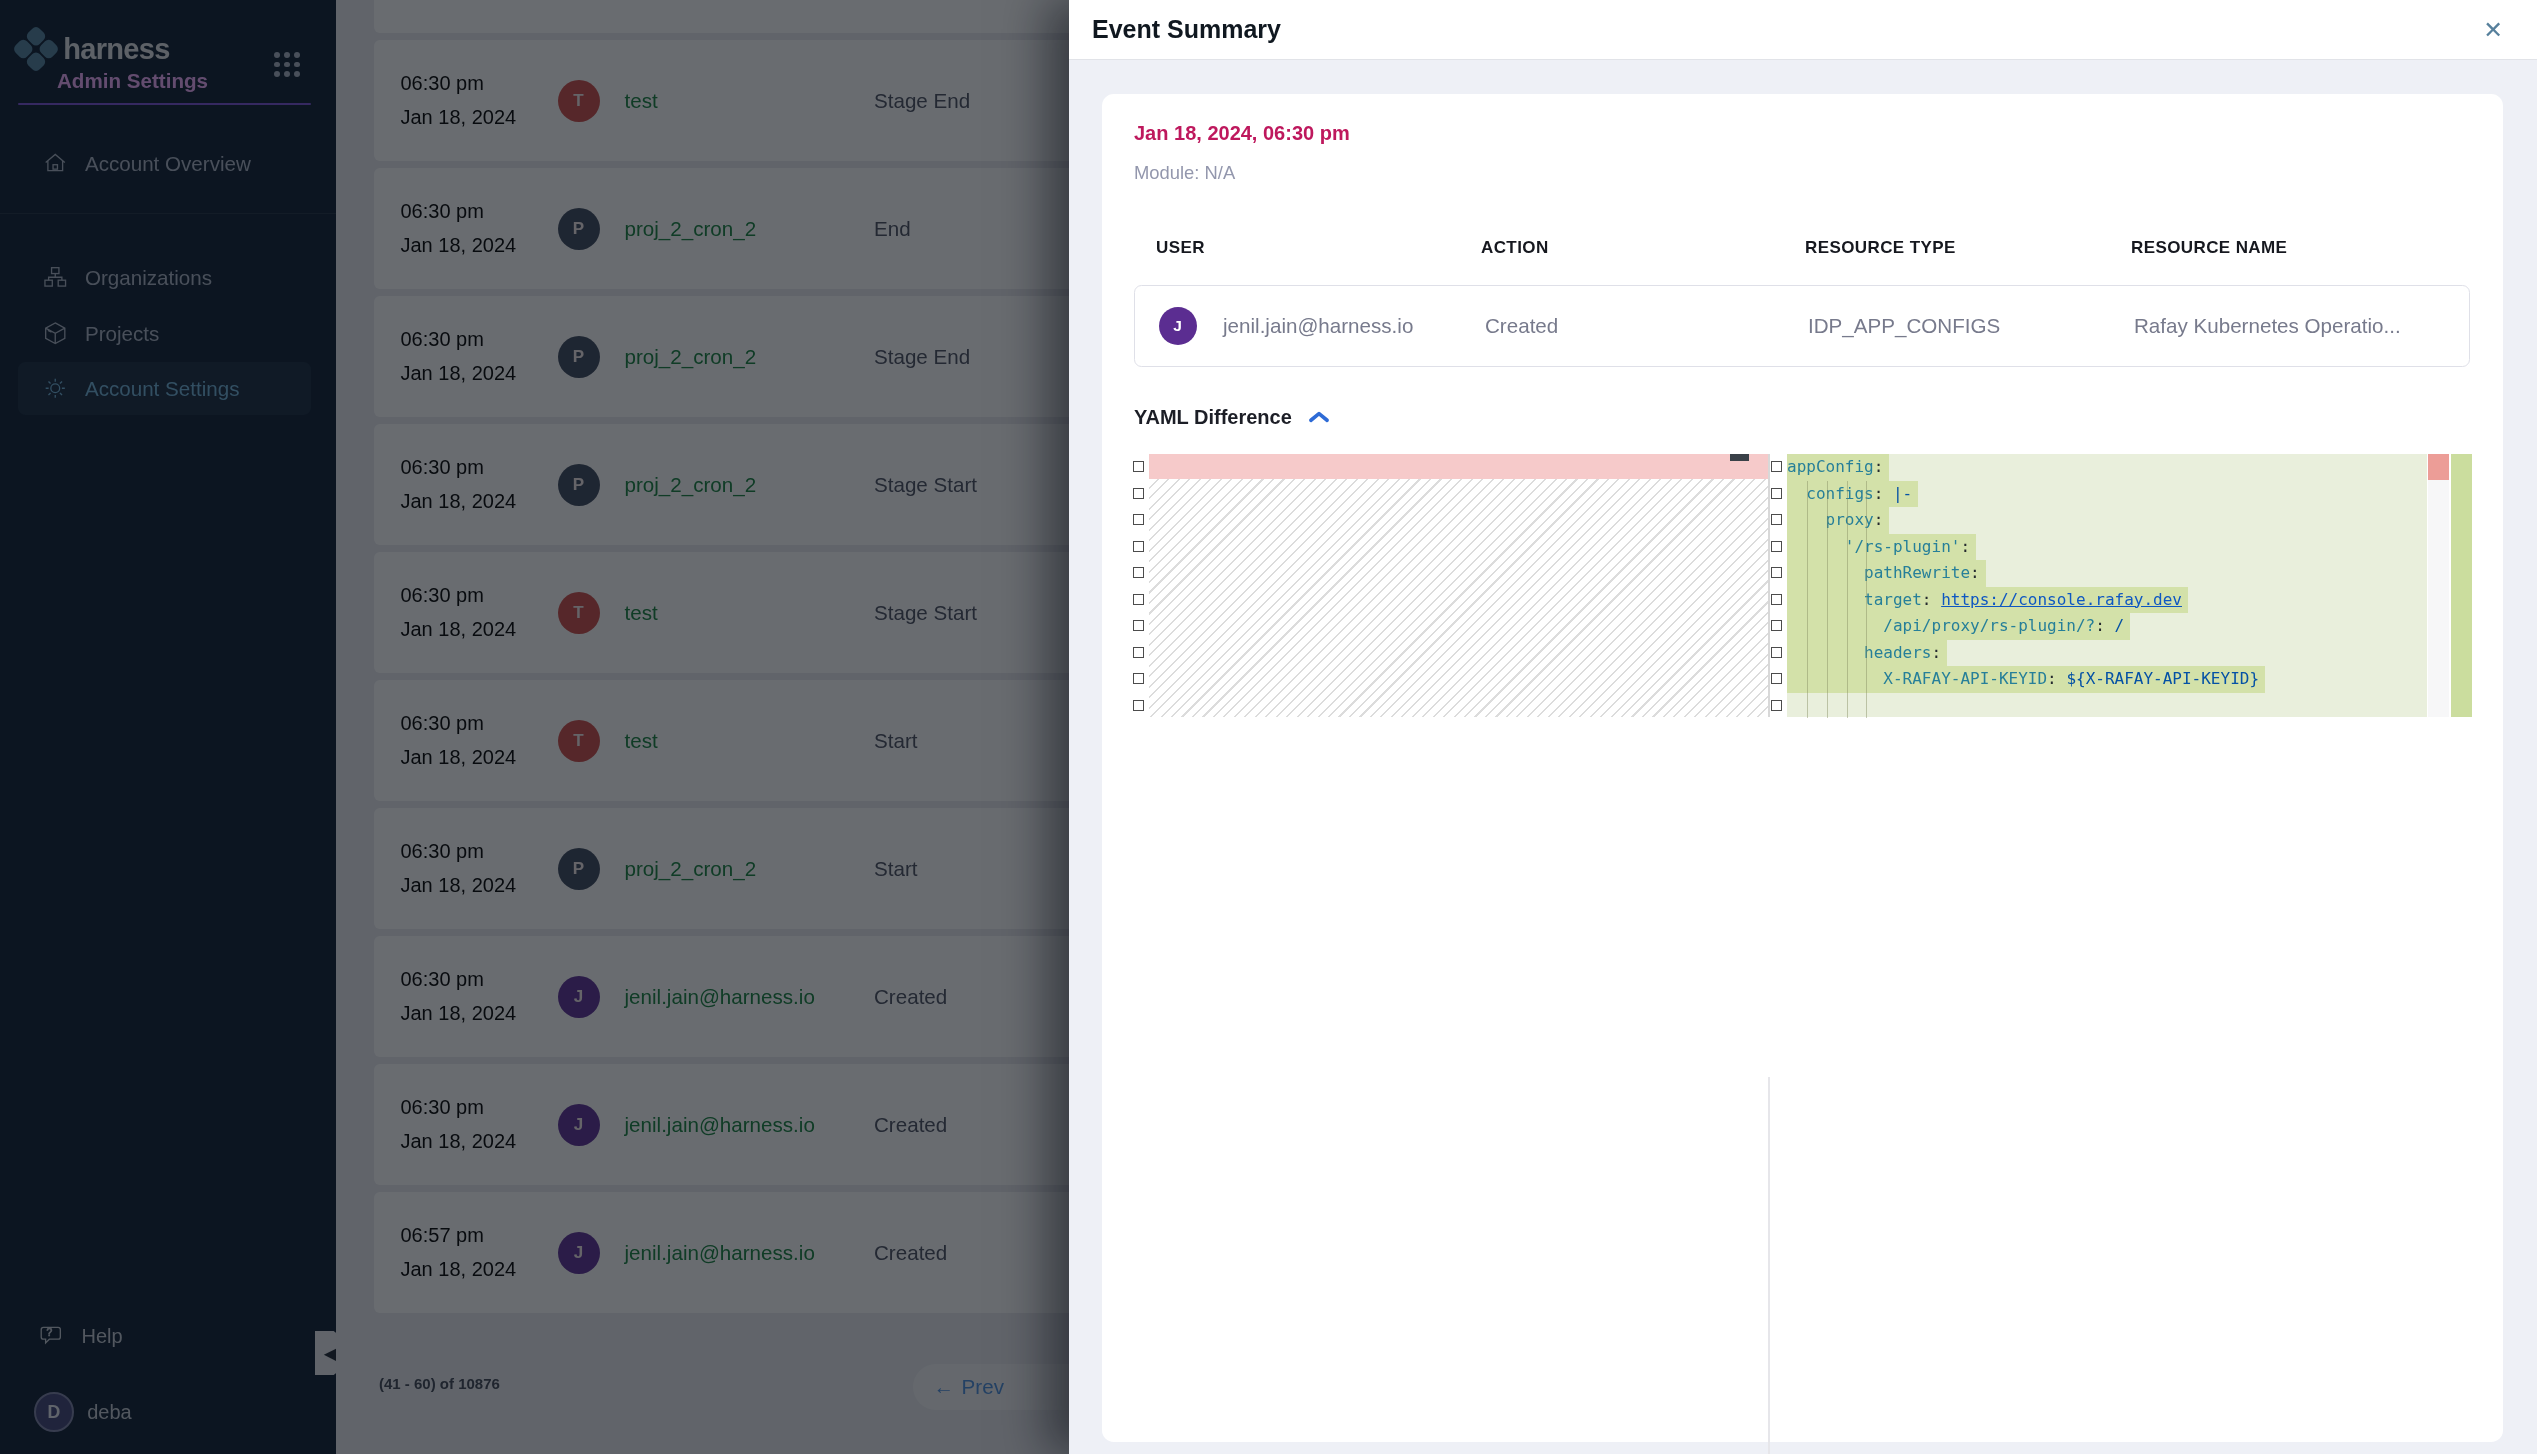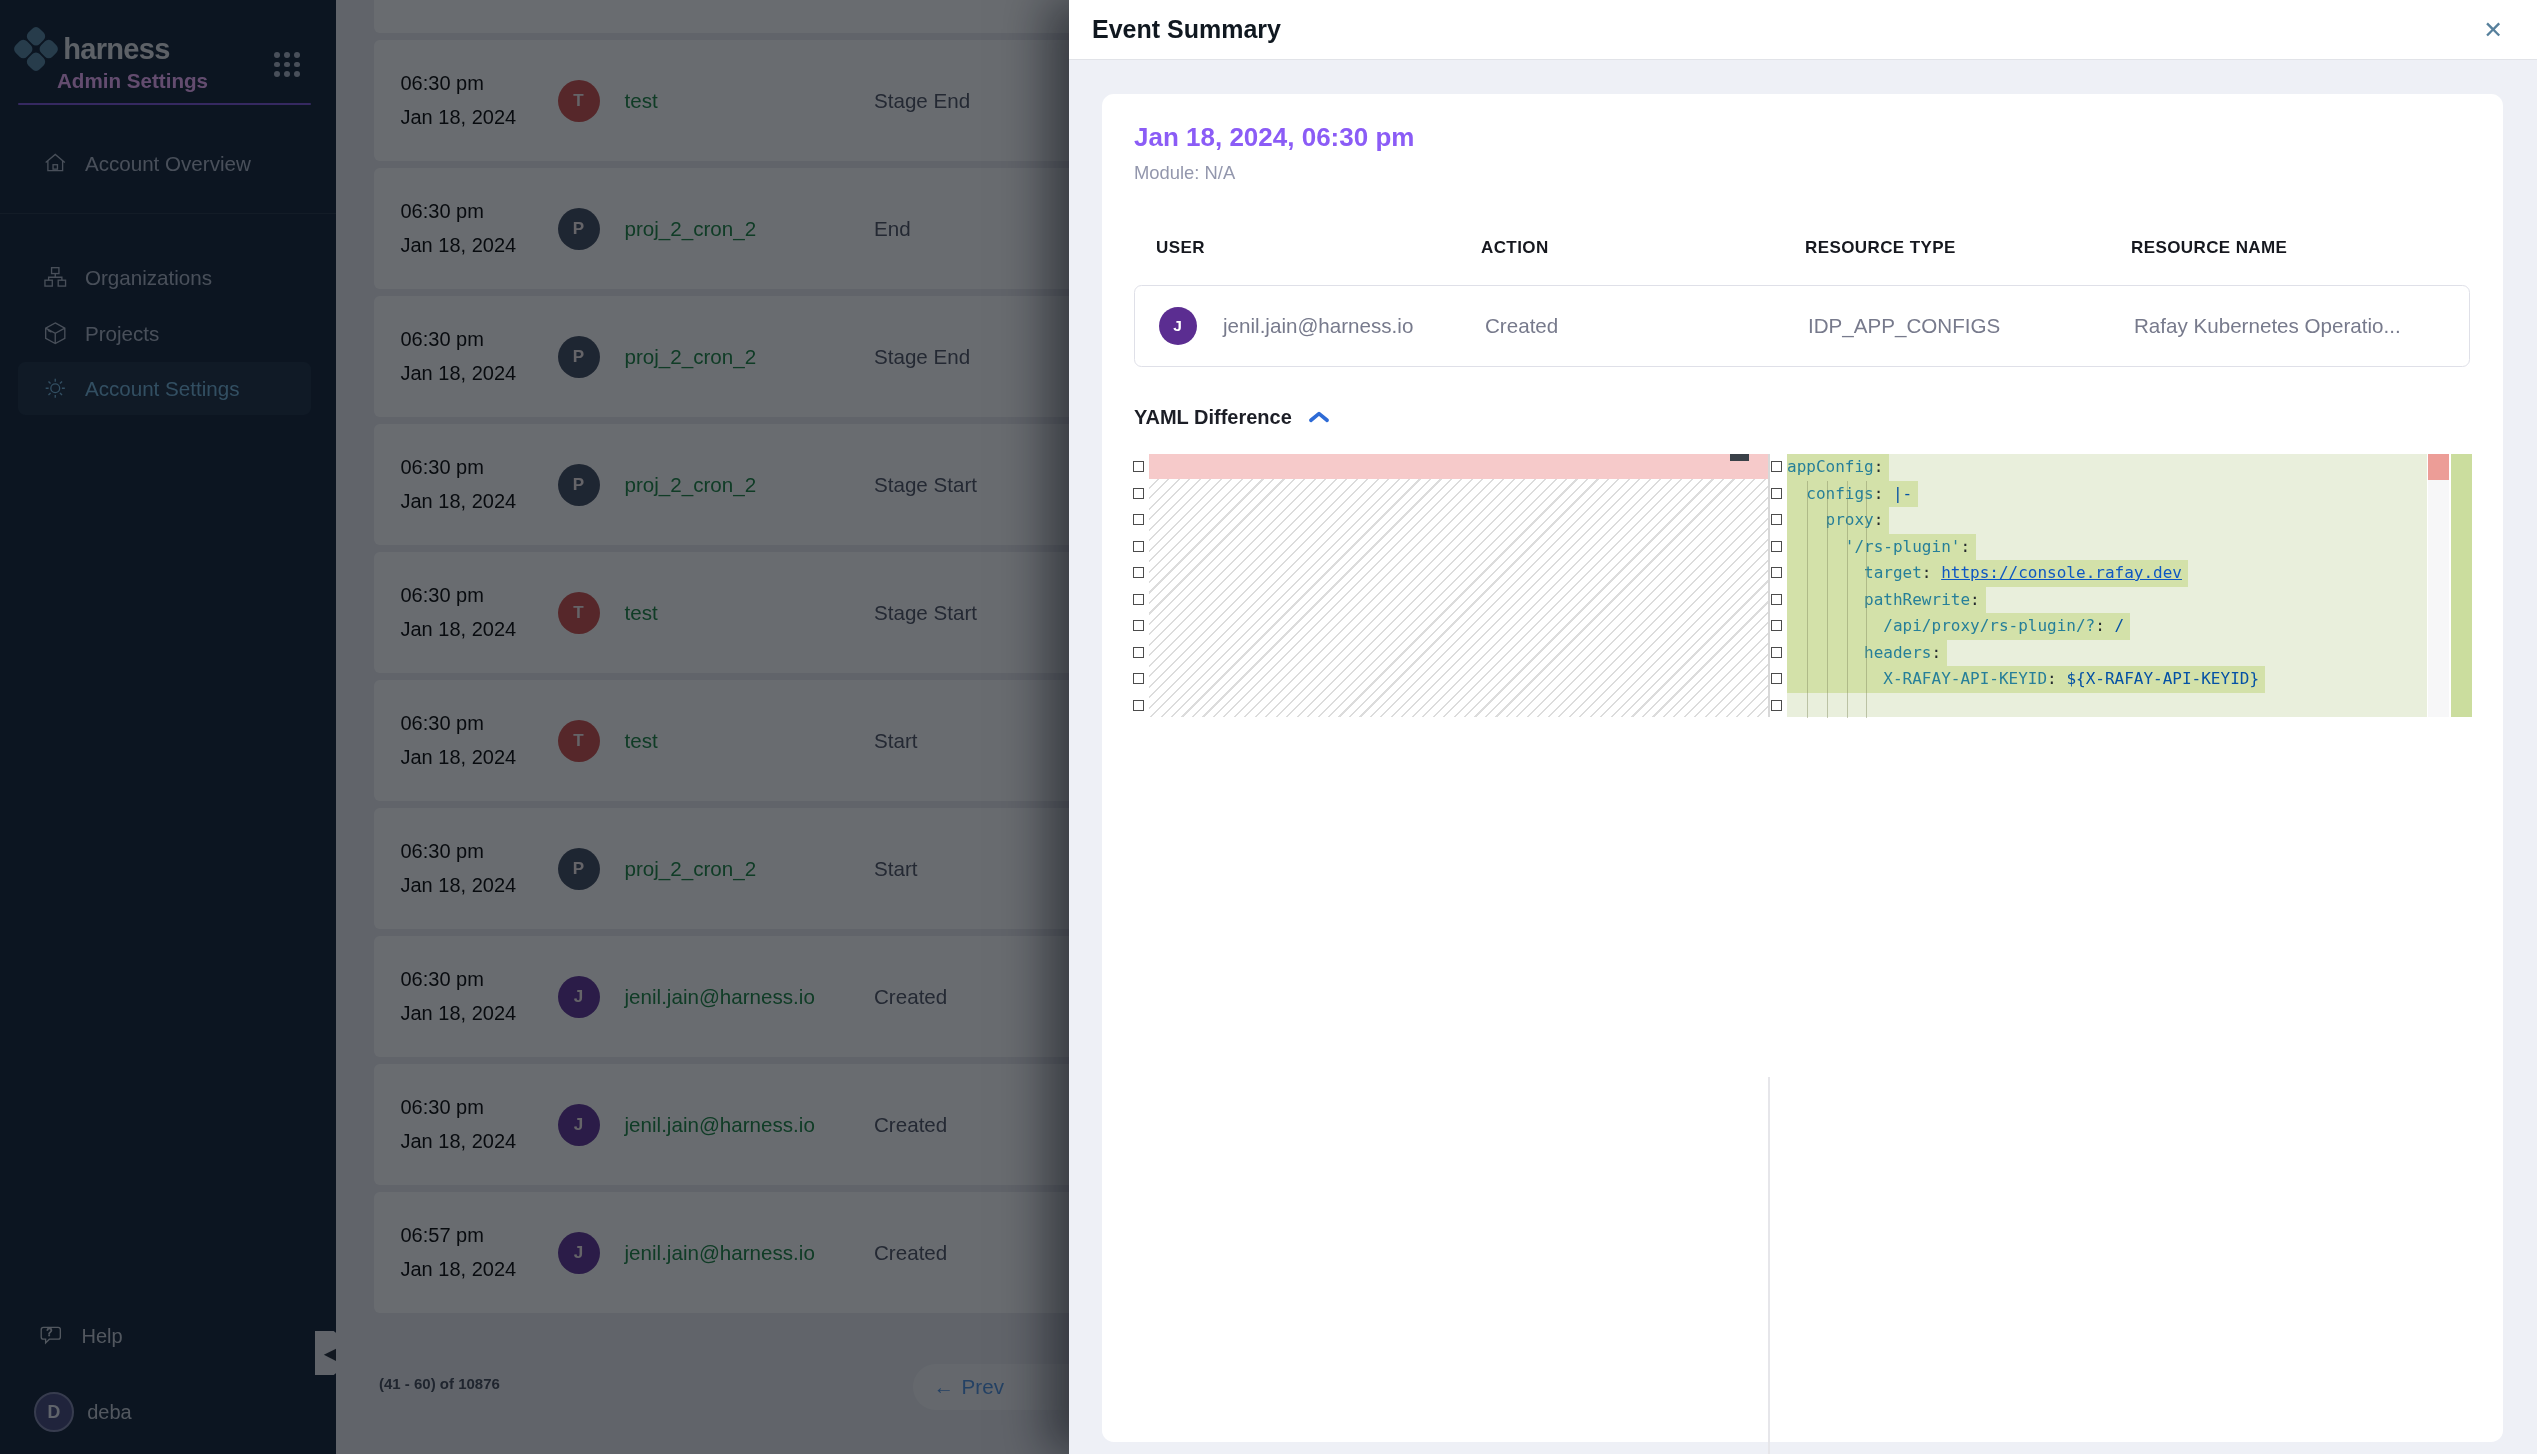--- a/index.html
+++ b/index.html
@@ -48,21 +48,21 @@
   .page-num { margin-left:96px; font-size:20.6px; color:#4b8fe0; cursor:pointer; }
   
   .dim-overlay { position:absolute; left:0; top:0; width:1069px; height:1454px; background:rgba(13,17,24,0.62); z-index:5; }
   
   .drawer { position:absolute; left:1069px; top:0; width:1469px; height:1454px; background:#ffffff; z-index:6; box-shadow:-22px 0 44px rgba(8,12,20,0.5); }
   .drawer-header { position:absolute; left:0; top:0; width:100%; height:60px; background:#fff; border-bottom:1.5px solid #e1e3e8; }
   .drawer-title { position:absolute; left:23px; top:14.7px; font-size:25px; font-weight:bold; color:#101820; }
   .close-btn { position:absolute; right:35px; top:16px; font-size:23.6px; color:#57809c; cursor:pointer; font-weight:600; }
   .drawer-body { position:absolute; left:0; top:60px; width:100%; height:1394px; background:#eef0f6; }
   .card { position:absolute; left:33px; top:34px; width:1401px; height:1348px; background:#ffffff; border-radius:11.8px; }
-  .event-datetime { position:absolute; left:32px; top:28px; font-size:26px; font-weight:bold; color:#8b5cf6; }
+  .event-datetime { position:absolute; left:32px; top:28px; font-size:20px; font-weight:bold; color:#be185d; }
   .event-module { position:absolute; left:32px; top:68px; font-size:18.4px; color:#9397ad; }
   .etable-header { position:absolute; top:144px; font-size:17px; font-weight:bold; color:#16181f; letter-spacing:0.4px; }
   .h-user { left:54px; } .h-action { left:379px; } .h-rtype { left:703px; } .h-rname { left:1029px; }
   .event-row-card { position:absolute; left:32px; top:191px; width:1336px; height:82px; border:1.5px solid #dfe0e8; border-radius:7.4px; background:#fff; display:flex; align-items:center; }
   .erow-avatar { position:absolute; left:23.6px; width:38px; height:38px; border-radius:50%; background:#5b2d91; color:#fff; display:flex; align-items:center; justify-content:center; font-size:15.5px; font-weight:bold; }
   .erow-text { position:absolute; font-size:20.6px; color:#777a8c; }
   .c-user { left:88px; } .c-action { left:350px; } .c-rtype { left:673px; } .c-rname { left:999px; }
   .yaml-label-row { position:absolute; left:32px; top:312px; display:flex; align-items:center; cursor:pointer; }
   .yaml-label { font-size:20px; font-weight:600; color:#1c1e26; }
   .yaml-chevron { margin-left:16px; margin-top:2.9px; }
@@ -338,22 +338,22 @@
               <div class="gutter-sq" style="left: 640px; top: 193px;"></div>
               <div class="gutter-sq" style="left: 640px; top: 219px;"></div>
               <div class="gutter-sq" style="left: 640px; top: 246px;"></div>
             </div>
           <div class="code-box">
             <div id="code-lines">
                 <div class="code-line"><span class="band"><span class="seg-k">appConfig</span><span class="seg-p">:</span></span></div>
                 <div class="code-line"><span class="band"><span class="seg-k">  configs</span><span class="seg-p">:</span><span class="seg-p"> </span><span class="seg-v">|-</span></span></div>
                 <div class="code-line"><span class="band"><span class="seg-k">    proxy</span><span class="seg-p">:</span></span></div>
                 <div class="code-line"><span class="band"><span class="seg-k">      '/rs-plugin'</span><span class="seg-p">:</span></span></div>
+                <div class="code-line"><span class="band"><span class="seg-k">        pathRewrite</span><span class="seg-p">:</span></span></div>
                 <div class="code-line"><span class="band"><span class="seg-k">        target</span><span class="seg-p">:</span><span class="seg-p"> </span><span class="seg-l">https://console.rafay.dev</span></span></div>
-                <div class="code-line"><span class="band"><span class="seg-k">        pathRewrite</span><span class="seg-p">:</span></span></div>
                 <div class="code-line"><span class="band"><span class="seg-k">          /api/proxy/rs-plugin/?</span><span class="seg-p">:</span><span class="seg-p"> </span><span class="seg-v">/</span></span></div>
                 <div class="code-line"><span class="band"><span class="seg-k">        headers</span><span class="seg-p">:</span></span></div>
                 <div class="code-line"><span class="band"><span class="seg-k">          X-RAFAY-API-KEYID</span><span class="seg-p">:</span><span class="seg-p"> </span><span class="seg-v">${X-RAFAY-API-KEYID}</span></span></div>
                 <div class="code-line"></div>
               </div>
             <div class="indent-guide" style="left:20px"></div>
             <div class="indent-guide" style="left:40px"></div>
             <div class="indent-guide" style="left:60px"></div>
             <div class="indent-guide" style="left:79px"></div>
           </div>

